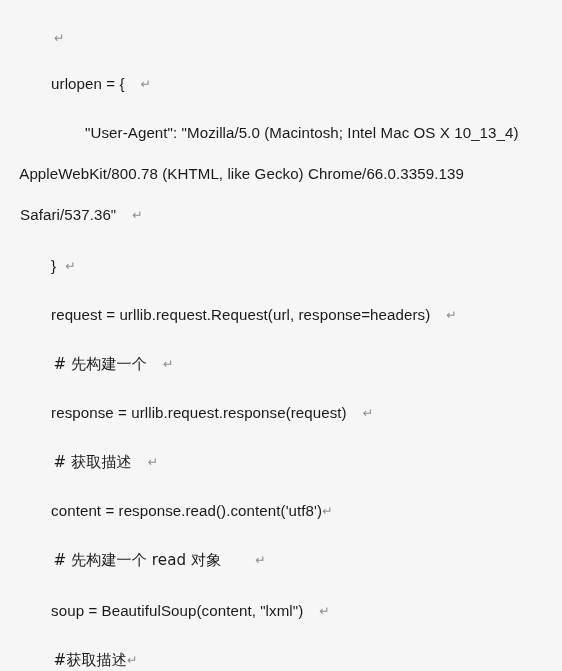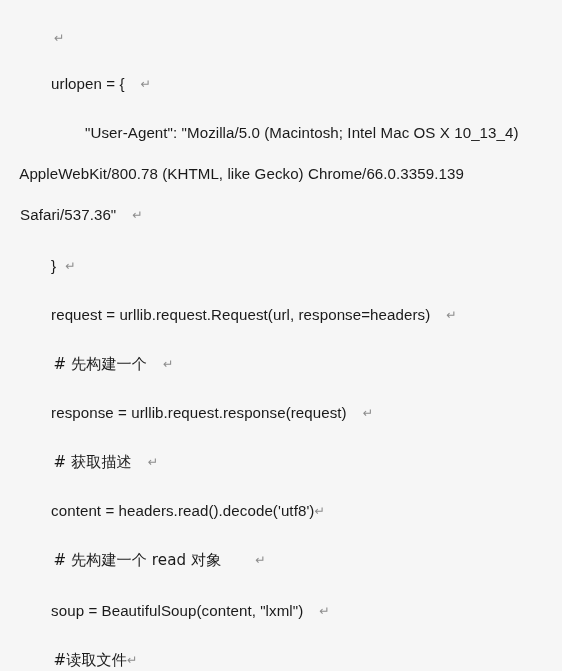--- a/index.html
+++ b/index.html
@@ -96,28 +96,28 @@
 
   <div class="doc-line ind-1" style="top:383px;">
     <span>response = urllib.request.response(request)</span><span class="ret ret-gap-lg">↵</span>
   </div>
 
   <div class="doc-line ind-1 cjk" style="top:432px;">
     <span># 获取描述</span><span class="ret ret-gap-lg">↵</span>
   </div>
 
   <div class="doc-line ind-1" style="top:481px;">
-    <span>content = headers.read().decode('utf8')</span><span class="ret ret-gap-none">↵</span>
+    <span>content = response.read().content('utf8')</span><span class="ret ret-gap-none">↵</span>
   </div>
 
   <div class="doc-line ind-1 cjk" style="top:530px;">
     <span># 先构建一个 read 对象</span><span class="ret ret-gap-xl">↵</span>
   </div>
 
   <div class="doc-line ind-1" style="top:581px;">
     <span>soup = BeautifulSoup(content, "lxml")</span><span class="ret ret-gap-lg">↵</span>
   </div>
 
   <div class="doc-line ind-1 cjk" style="top:630px;">
-    <span>#读取文件</span><span class="ret ret-gap-none">↵</span>
+    <span>#获取描述</span><span class="ret ret-gap-none">↵</span>
   </div>
 
 </div>
 
 </body></html>

